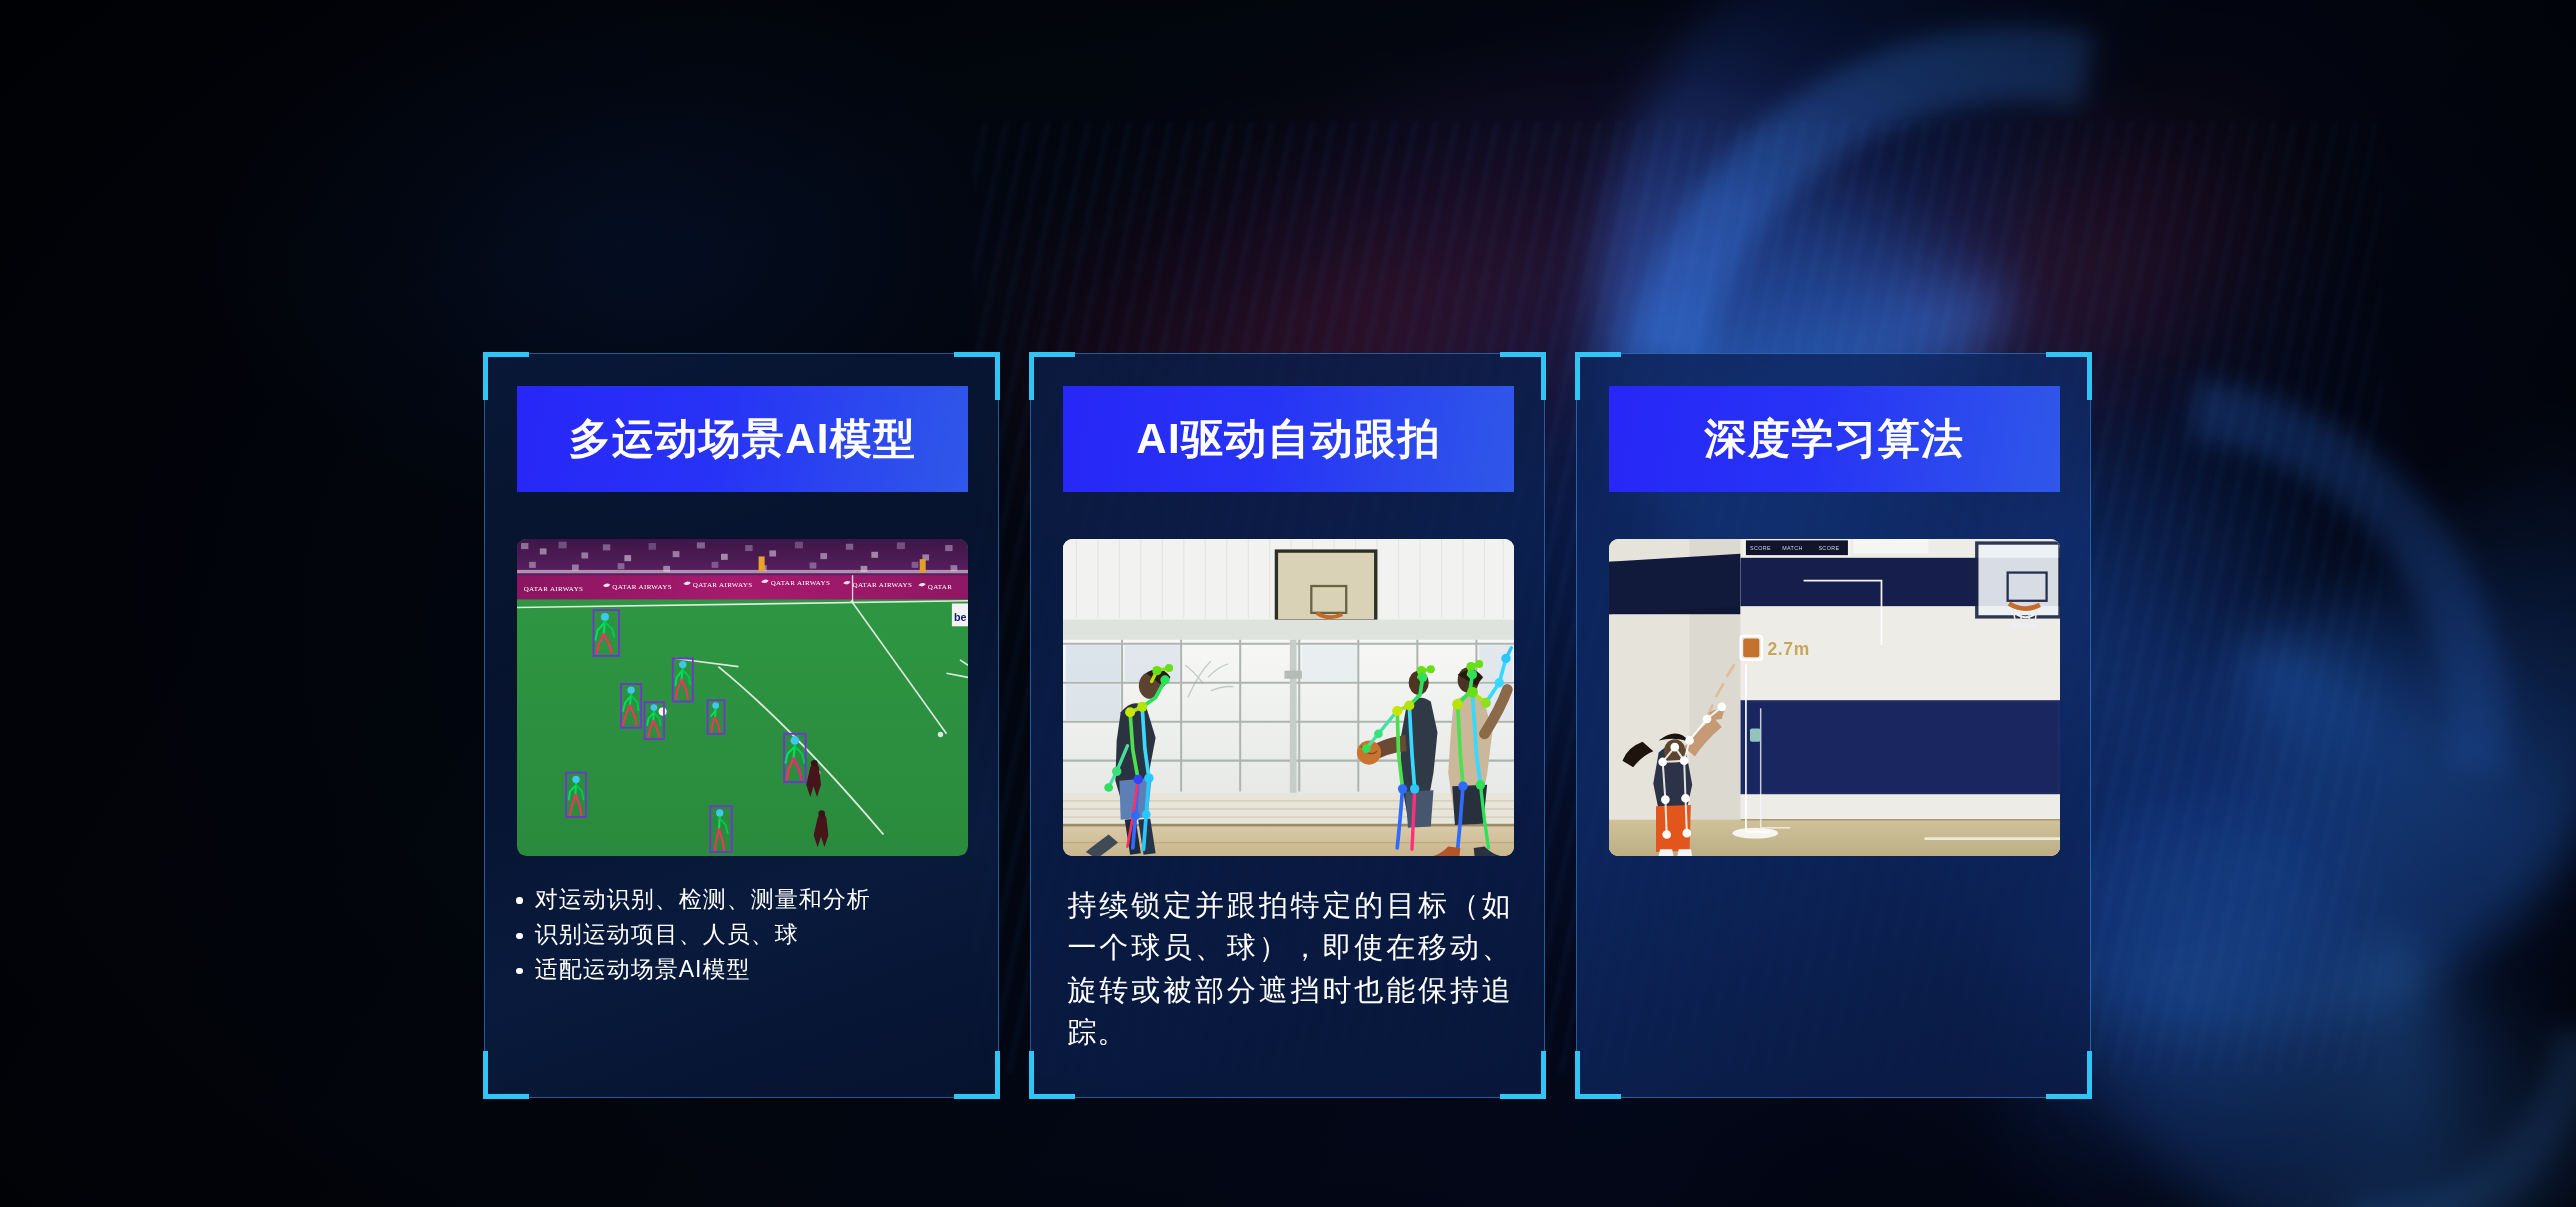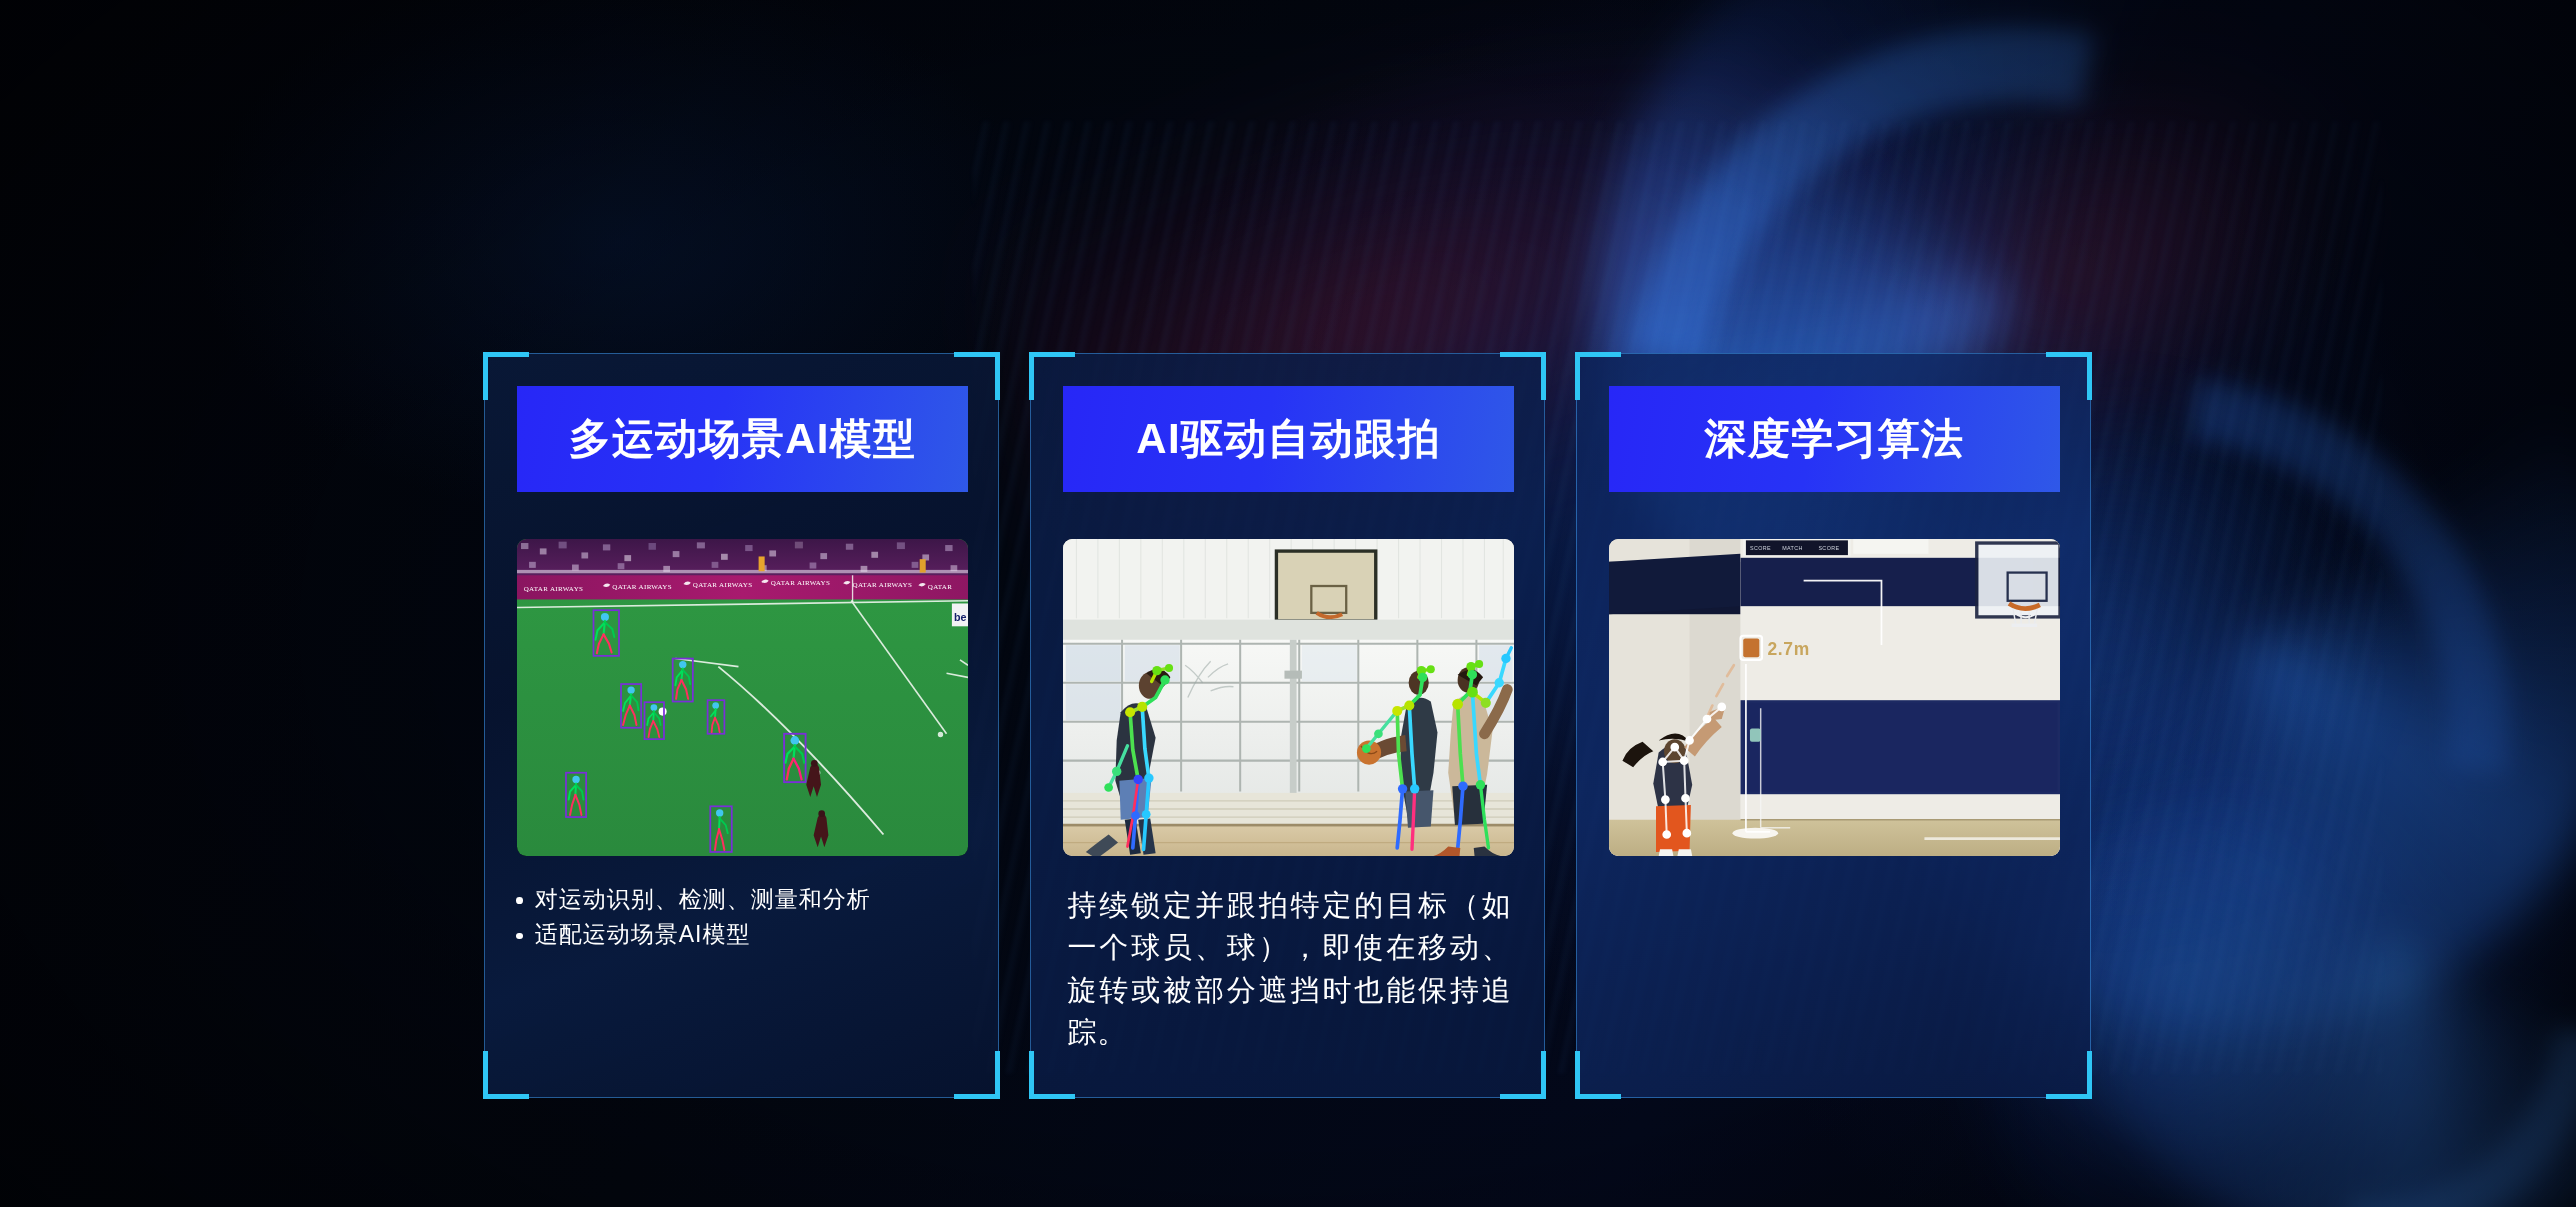--- a/index.html
+++ b/index.html
@@ -367,20 +367,24 @@
     </div>
 
     <div class="card-body">
       <ul class="bullets">
         <li>
             <span class="dot"></span>
             <span>对运动识别、检测、测量和分析</span>
           </li>
         <li>
             <span class="dot"></span>
+            <span>识别运动项目、人员、球</span>
+          </li>
+        <li>
+            <span class="dot"></span>
             <span>适配运动场景AI模型</span>
           </li>
       </ul>
     </div>
   </div>
 
   <div class="card c2">
     <div class="br br-tl">
         <span class="h"></span>
         <span class="v"></span>

